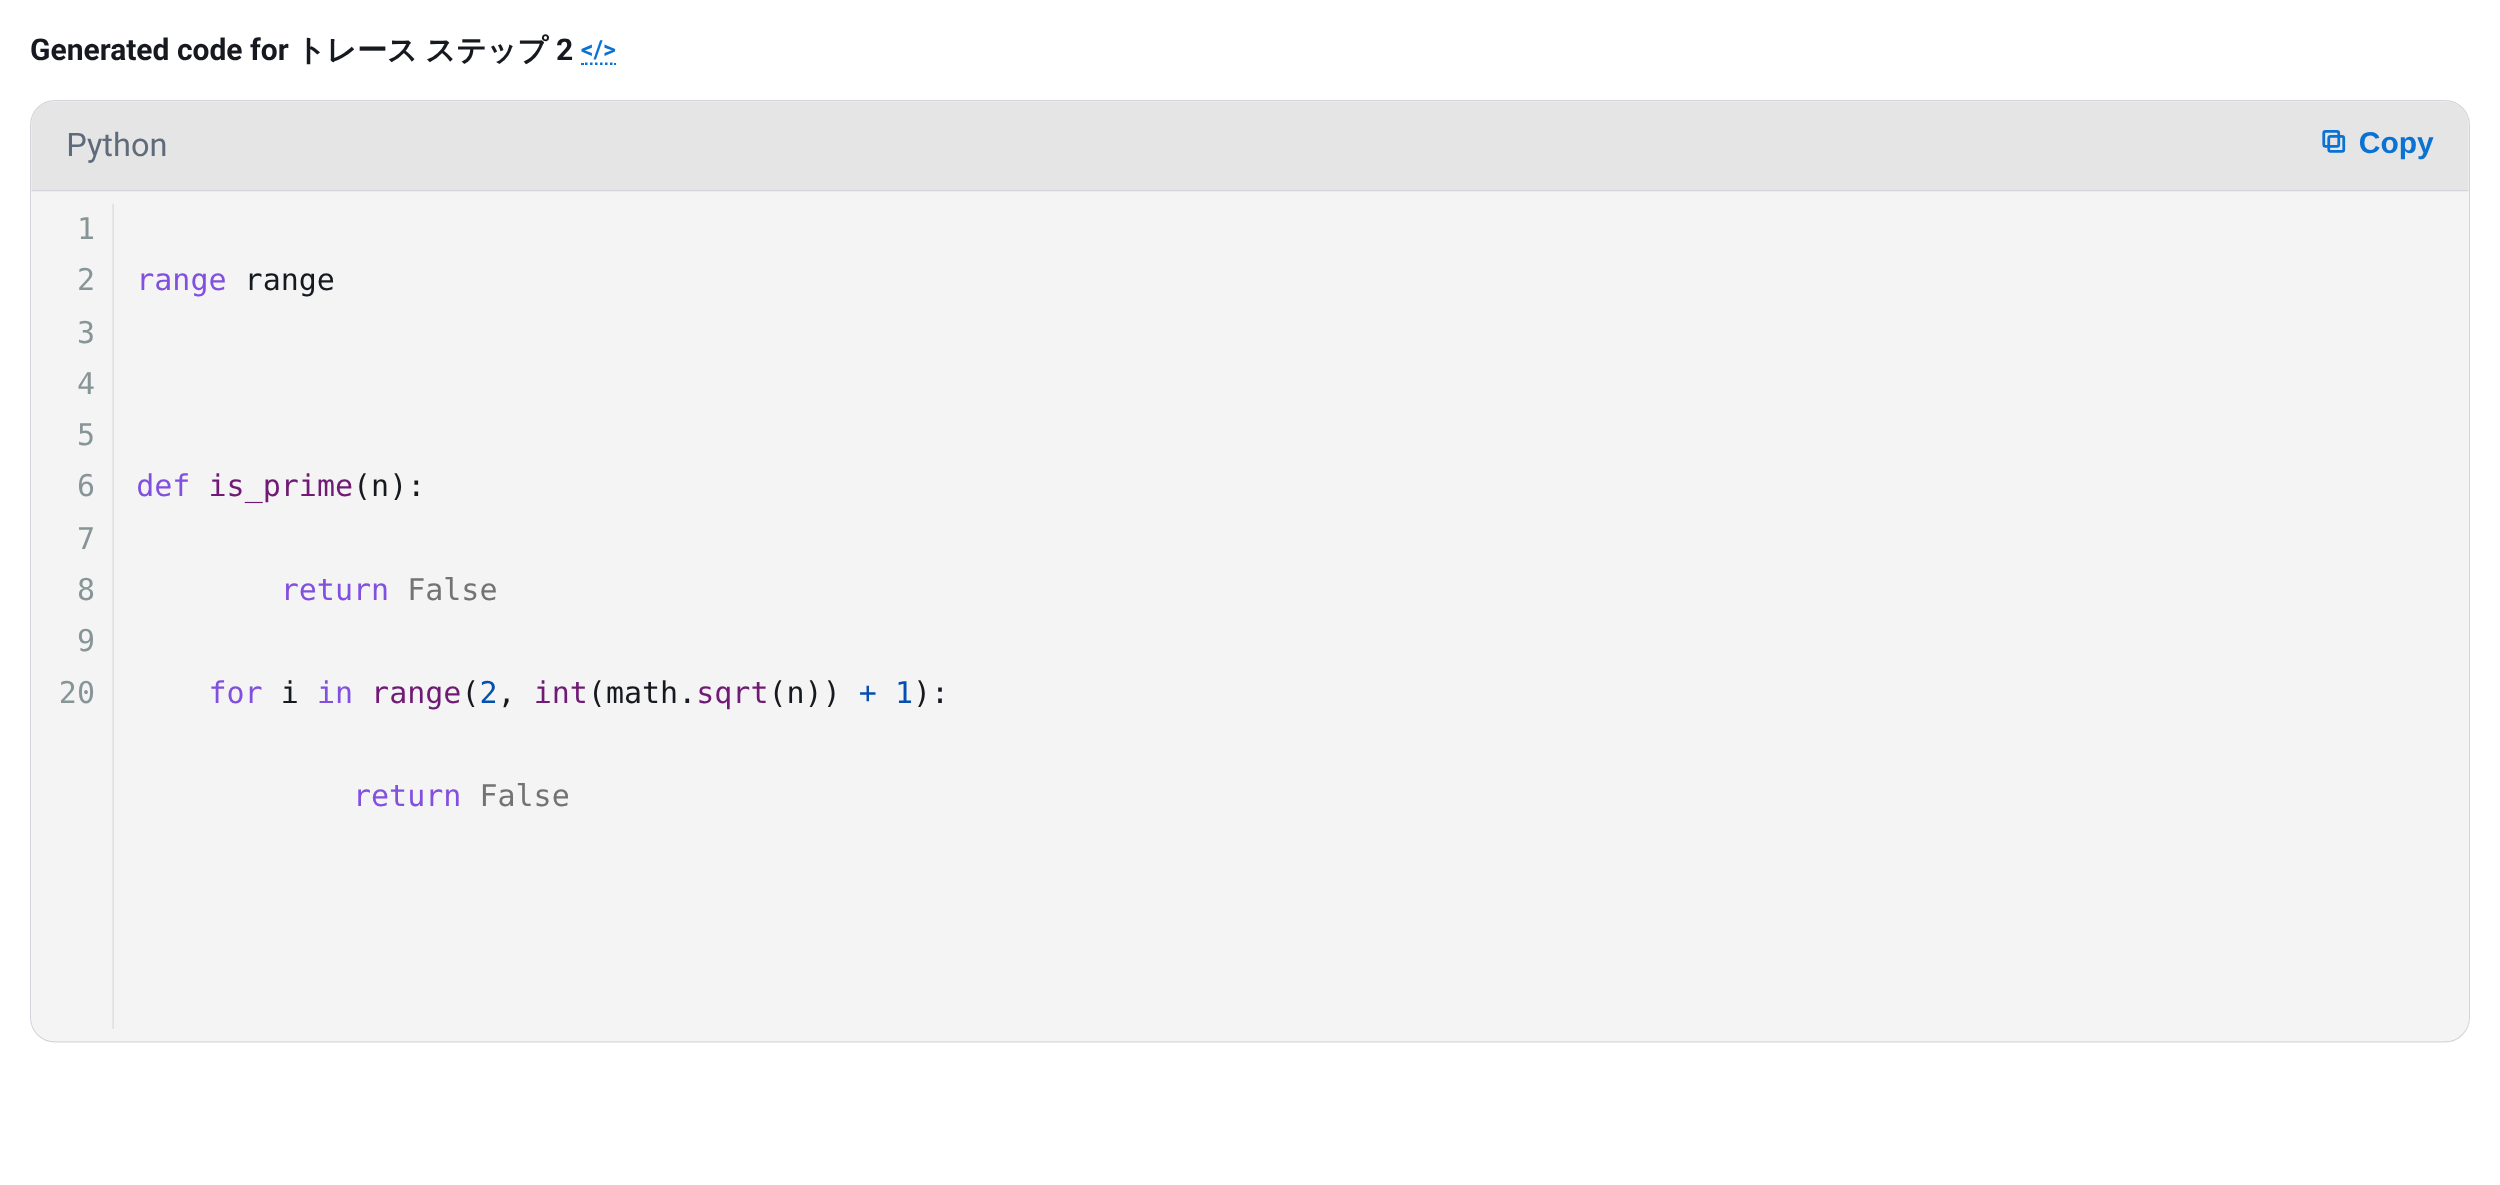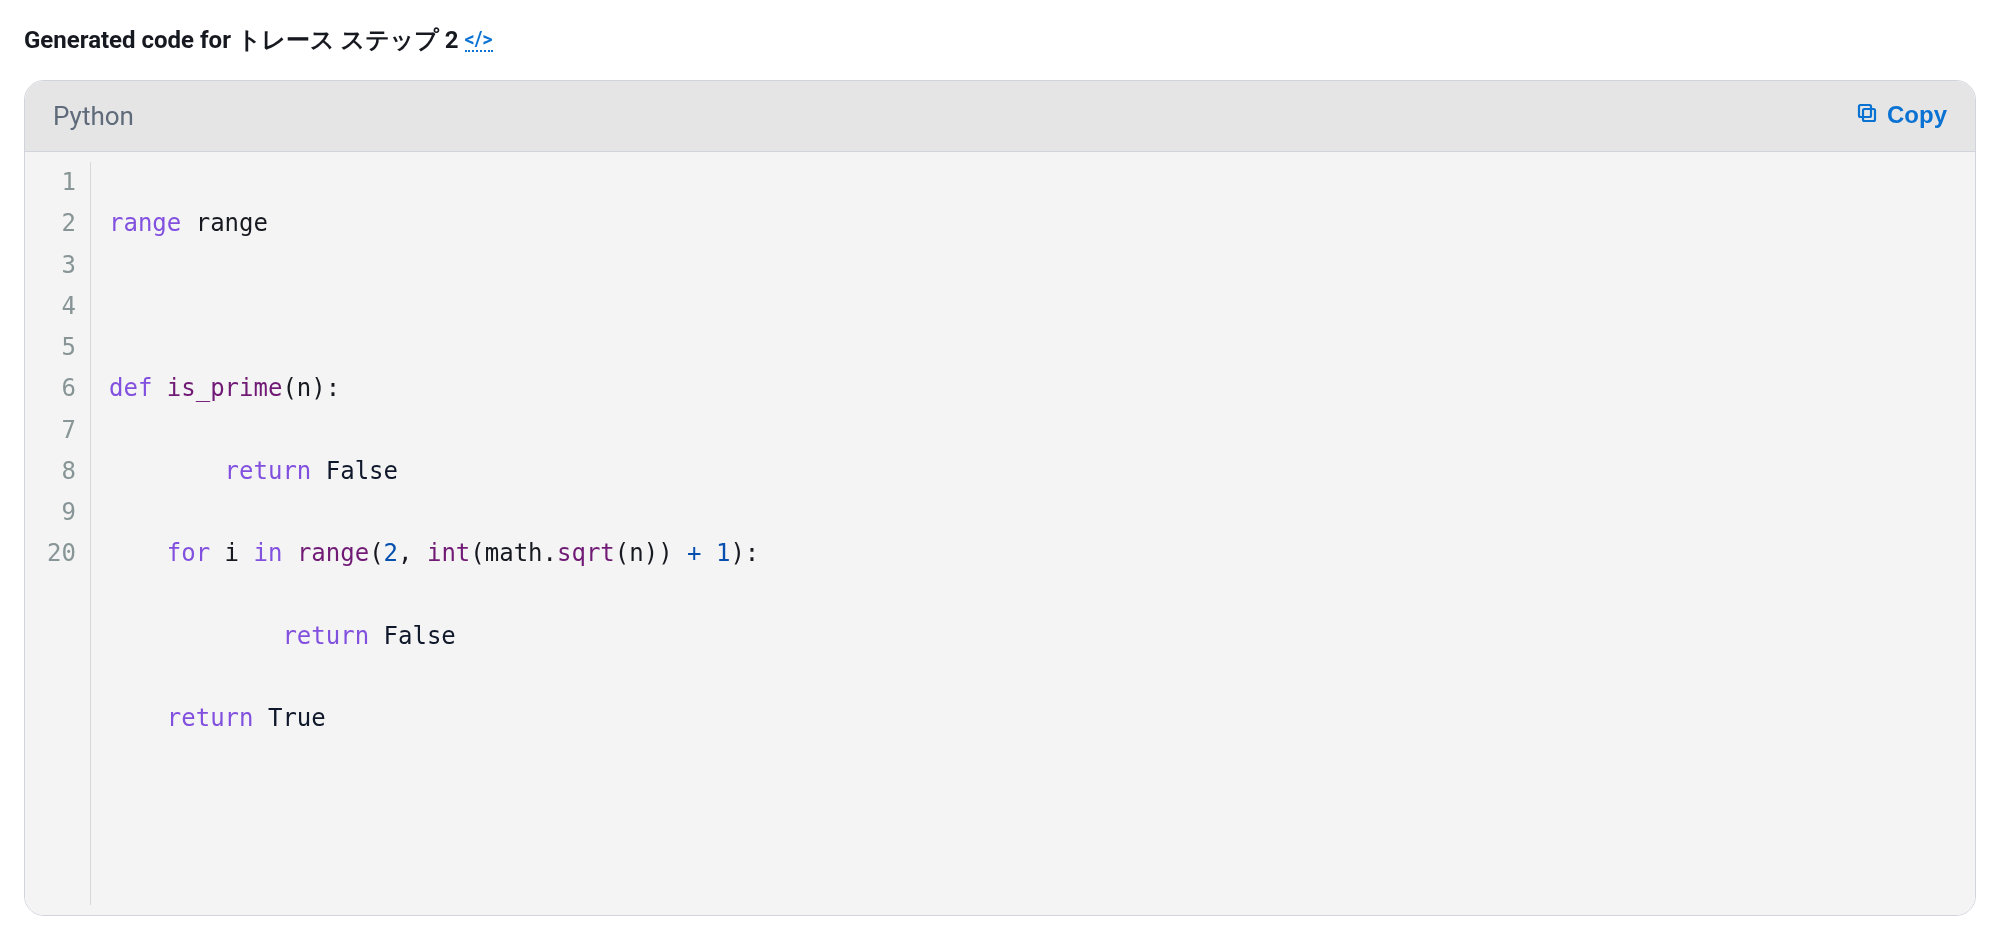--- a/index.html
+++ b/index.html
@@ -77,21 +77,21 @@
     min-width: 66px;
   }
   .gutter div { }
   .code {
     padding: 0 18px;
     white-space: pre;
     color: #16191f;
   }
   .kw { color: #8250df; }
   .fn { color: #701a75; }
-  .bi { color: #0f172a; }
+  .bi { color: #737373; }
   .num { color: #0550ae; }
   .op { color: #0550ae; }
   .id { color: #16191f; }
 </style>
 </head>
 <body>
 
 <div class="title">
   <span>
     <span>Generated code for </span><span>トレース ステップ 2</span>
@@ -126,18 +126,17 @@
         <div>9</div>
         <div>20</div>
       </div>
     <div class="code">
 <div><span class="kw">range</span><span class="id"> range</span></div>
 <div>&nbsp;</div>
 <div><span class="kw">def</span><span class="fn"> is_prime</span><span class="id">(n):</span></div>
 <div><span>        </span><span class="kw">return</span><span class="bi"> False</span></div>
 <div><span>    </span><span class="kw">for</span><span class="id"> i </span><span class="kw">in</span><span> </span><span class="fn">range</span><span class="id">(</span><span class="num">2</span><span class="id">, </span><span class="fn">int</span><span class="id">(math.</span><span class="fn">sqrt</span><span class="id">(n)) </span><span class="op">+</span><span> </span><span class="num">1</span><span class="id">):</span></div>
 <div><span>            </span><span class="kw">return</span><span class="bi"> False</span></div>
-<div><span>    </span><span class="kw">return</span><span class="bi"> True</span></div>
 <div>&nbsp;</div>
     </div>
   </div>
 
 </div>
 
 </body></html>

